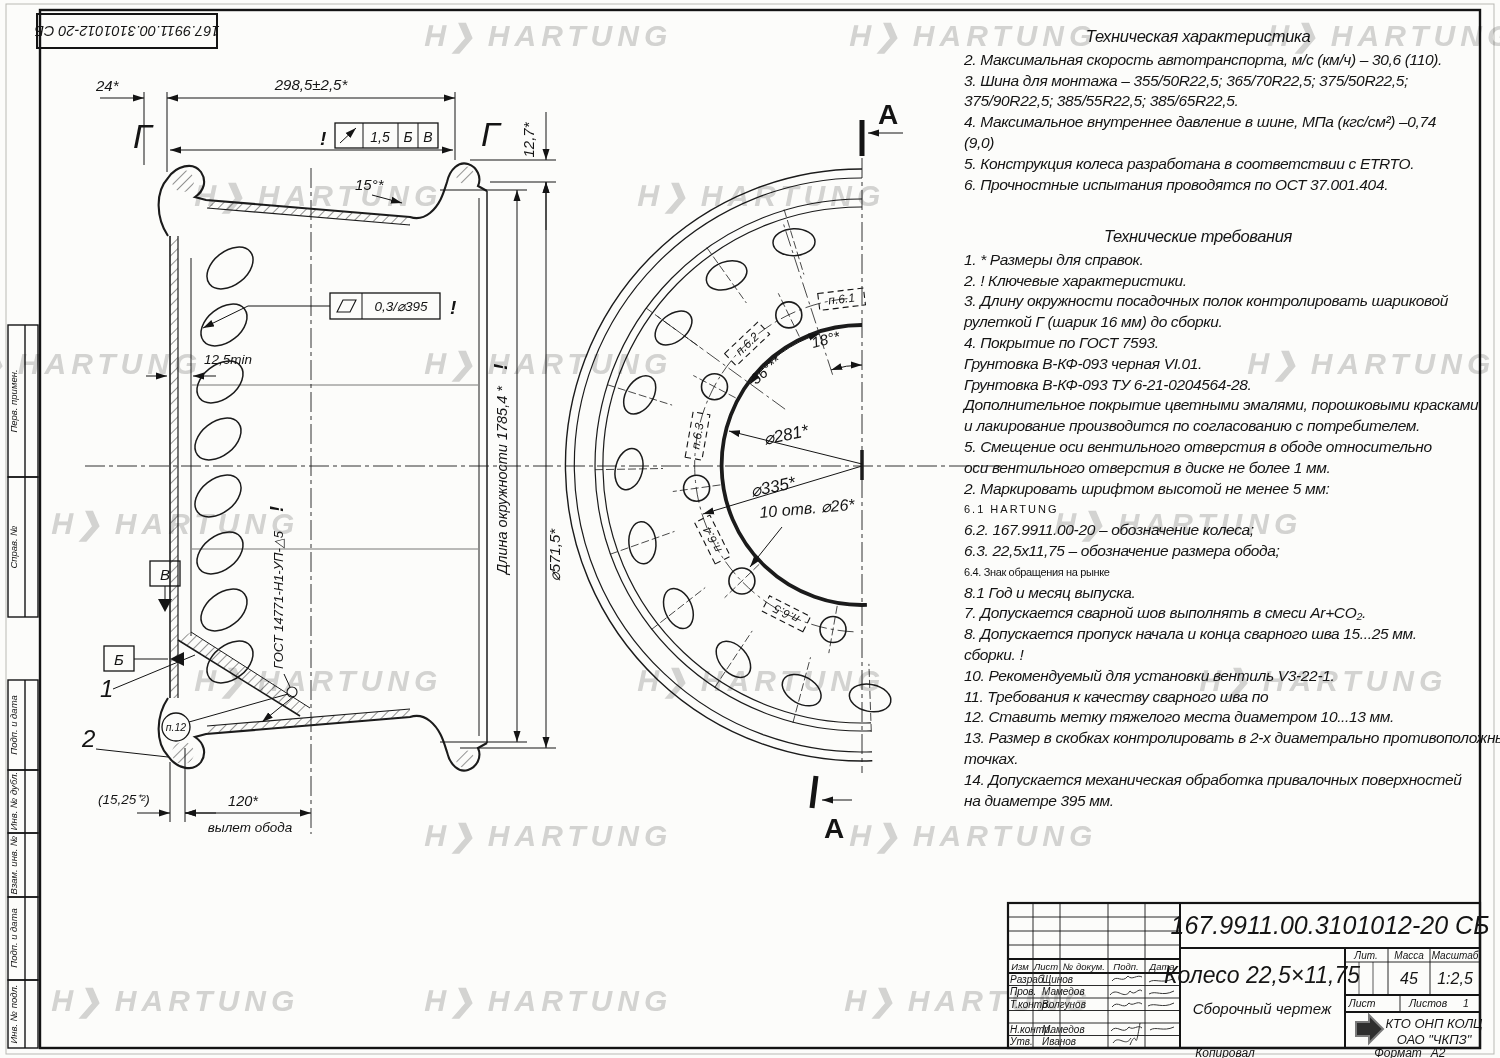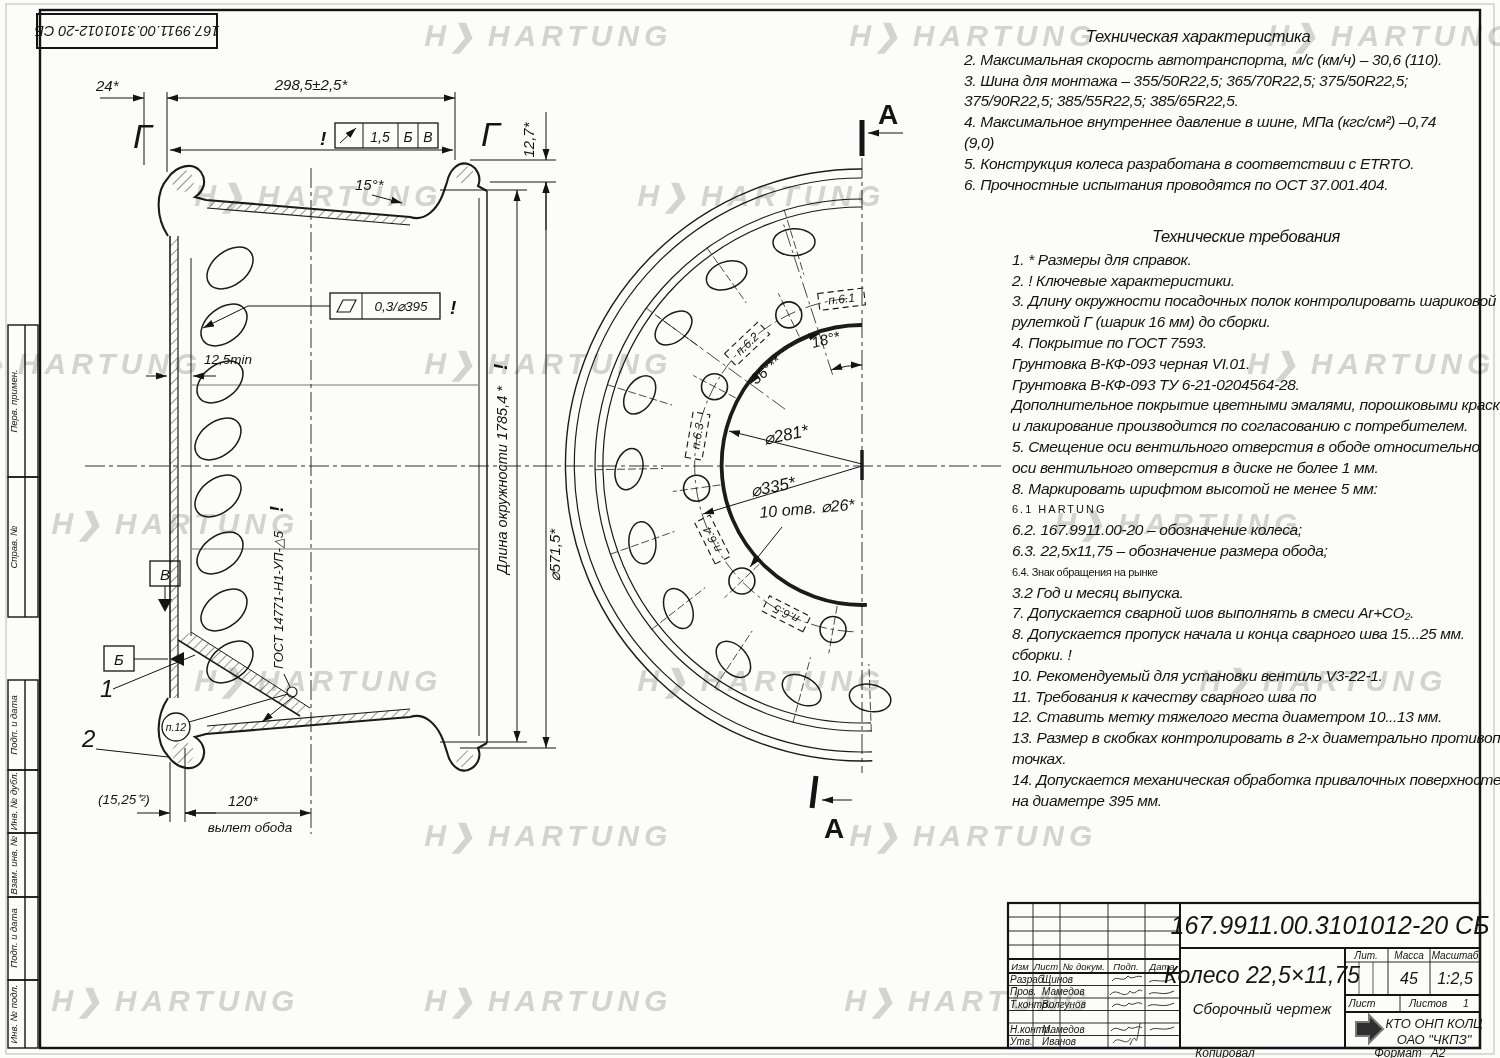--- a/index.html
+++ b/index.html
@@ -379,39 +379,39 @@
   <div class="ttl">Техническая характеристика</div>
   <div>2.  Максимальная скорость автотранспорта, м/с (км/ч) – 30,6 (110).</div>
   <div>3.  Шина для монтажа – 355/50R22,5;  365/70R22,5;  375/50R22,5;</div>
   <div>375/90R22,5;  385/55R22,5;  385/65R22,5.</div>
   <div>4.  Максимальное внутреннее давление в шине, МПа (кгс/см²) –0,74</div>
   <div>(9,0)</div>
   <div>5.  Конструкция колеса разработана в соответствии с ETRTO.</div>
   <div>6.  Прочностные испытания проводятся по ОСТ 37.001.404.</div>
 </div>
 
-<div class="tech" style="left:1012px;top:226px;">
+<div class="tech" style="left:964px;top:226px;">
   <div class="ttl">Технические требования</div>
   <div>1.  * Размеры для справок.</div>
   <div>2.  ! Ключевые характеристики.</div>
   <div>3.  Длину окружности посадочных полок контролировать шариковой</div>
   <div>рулеткой Г (шарик 16 мм) до сборки.</div>
   <div>4.  Покрытие по ГОСТ 7593.</div>
   <div>Грунтовка В-КФ-093  черная VI.01.</div>
   <div>Грунтовка В-КФ-093 ТУ 6-21-0204564-28.</div>
   <div>Дополнительное покрытие цветными эмалями, порошковыми красками</div>
   <div>и лакирование производится по согласованию с потребителем.</div>
   <div>5.  Смещение оси вентильного отверстия в ободе относительно</div>
   <div>оси вентильного отверстия в диске не более 1 мм.</div>
-  <div>8.  Маркировать шрифтом высотой не менее 5 мм:</div>
+  <div>2.  Маркировать шрифтом высотой не менее 5 мм:</div>
   <div class="plain ls">6.1  HARTUNG</div>
   <div>6.2.  167.9911.00-20 – обозначение колеса;</div>
   <div>6.3.  22,5х11,75 –  обозначение размера обода;</div>
   <div class="plain">6.4.  Знак обращения на рынке</div>
-  <div>3.2  Год и месяц выпуска.</div>
+  <div>8.1  Год и месяц выпуска.</div>
   <div>7.  Допускается сварной шов выполнять в смеси Ar+CO₂.</div>
   <div>8.  Допускается пропуск начала и конца сварного шва 15...25 мм.</div>
   <div>сборки.  !</div>
   <div>10.  Рекомендуемый для установки вентиль V3-22-1.</div>
   <div>11.  Требования к качеству сварного шва по</div>
   <div>12.  Ставить метку тяжелого места диаметром 10...13 мм.</div>
   <div>13.  Размер в скобках контролировать в 2-х диаметрально противоположных</div>
   <div>точках.</div>
   <div>14.  Допускается механическая обработка привалочных поверхностей</div>
   <div>на диаметре 395 мм.</div>

